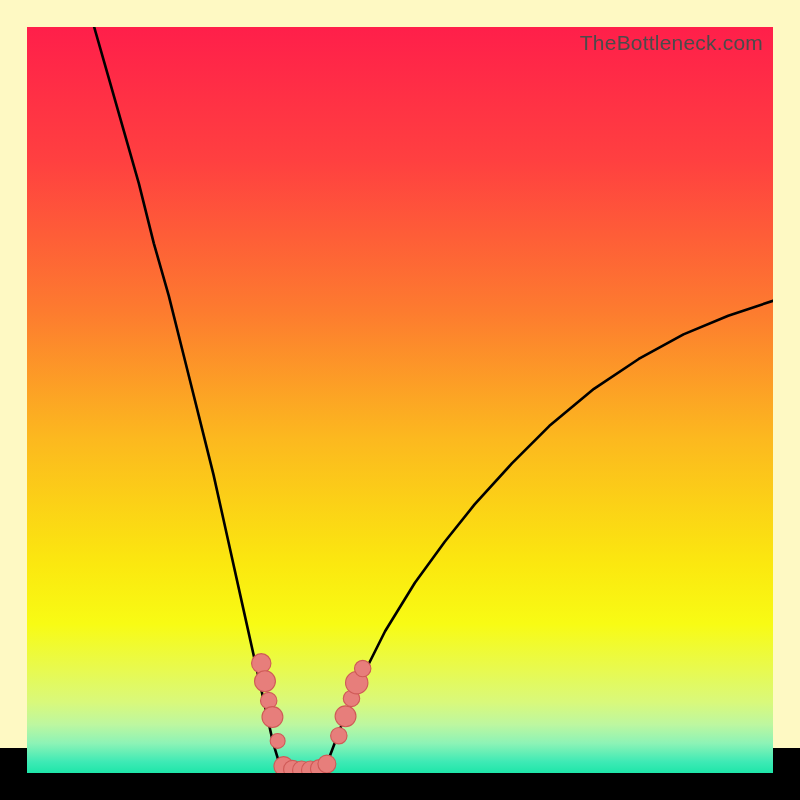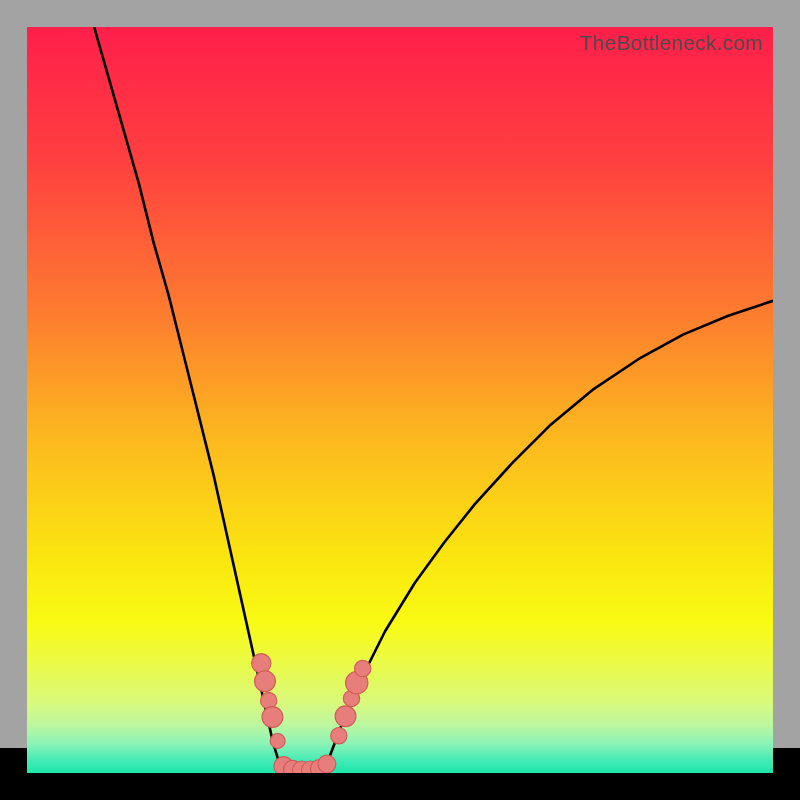--- a/index.html
+++ b/index.html
@@ -8,21 +8,21 @@
     width: 800px;
     height: 800px;
     background: #000;
     overflow: hidden;
     font-family: Arial, Helvetica, sans-serif;
   }
   .frame {
     position: absolute;
     left: 0; top: 0;
     width: 800px; height: 748px;
-    background: #a3a3a3;
+    background: #fef9c3;
   }
   .plot {
     position: absolute;
     left: 27px;
     top: 27px;
     width: 746px;
     height: 746px;
     overflow: hidden;
   }
   .gradient-bg {

